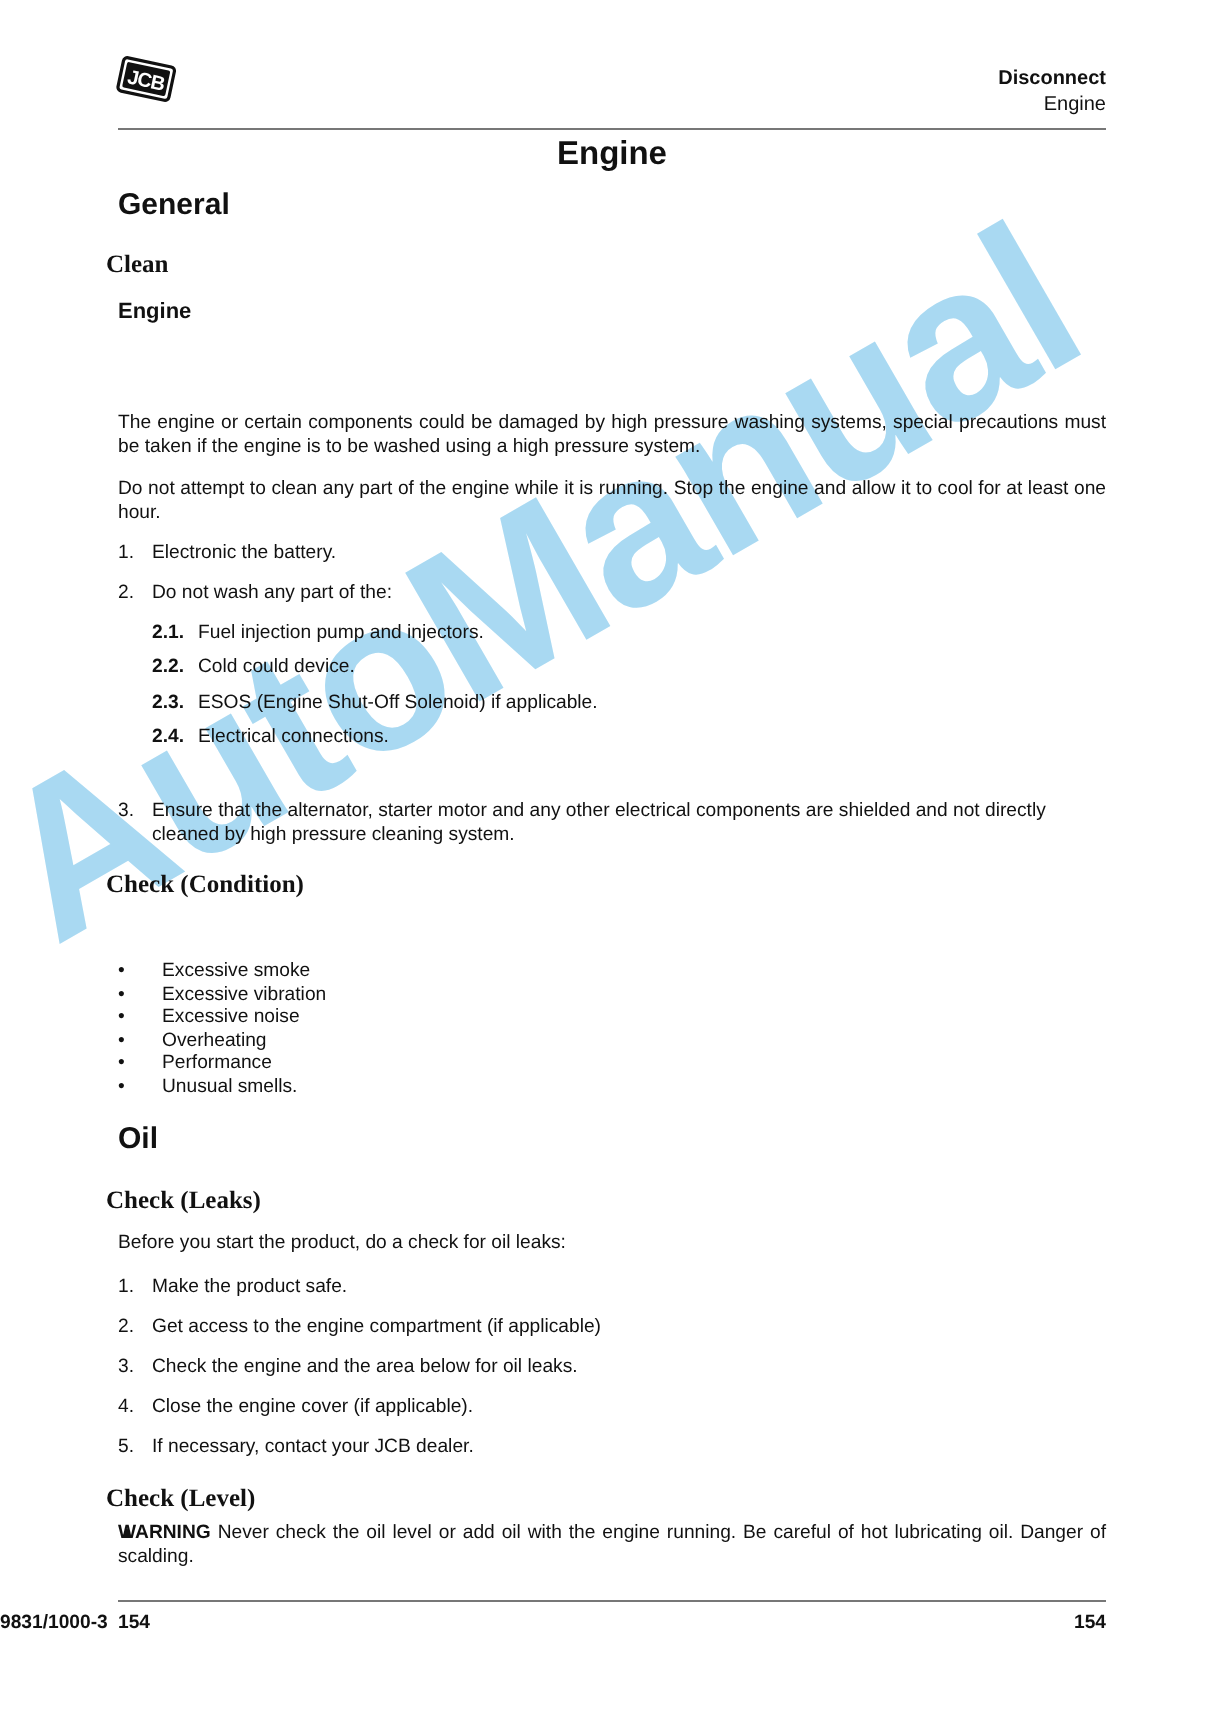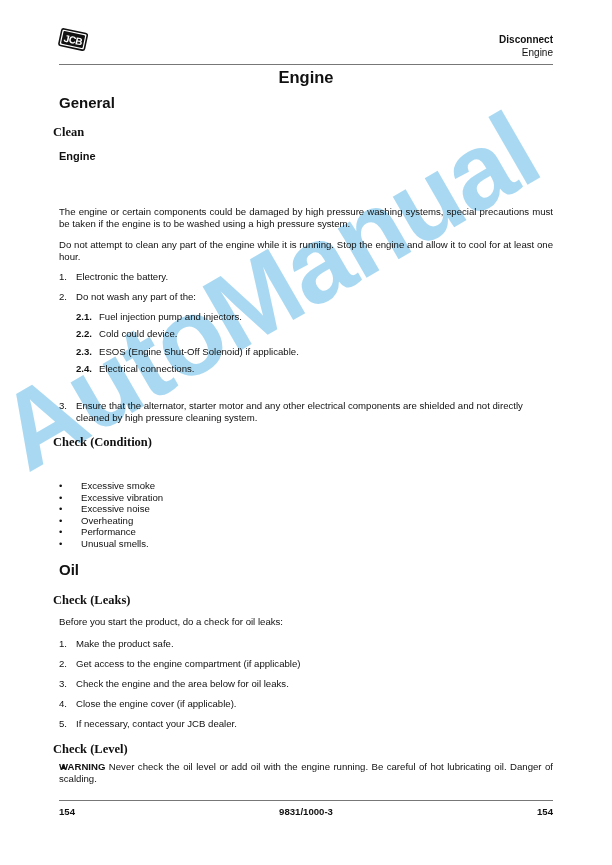--- a/index.html
+++ b/index.html
@@ -149,16 +149,16 @@
   </div>
 
   <div class="abs h2" style="top:742px">Check (Level)</div>
   <div class="abs warn" style="top:761px">
     <span class="ic">▲</span>
     <span class="body"><b>WARNING</b><span> Never check the oil level or add oil with the engine running. Be careful of hot lubricating oil. Danger of scalding.</span></span>
   </div>
 
   <div class="abs rule" style="top:800px"></div>
   <div class="abs foot" style="left:59px">154</div>
-  <div class="abs foot" style="left:0; width:612px; text-align:center">9831/1000-3</div>
+  <div class="abs foot" style="left:0; width:612px; text-align:left">9831/1000-3</div>
   <div class="abs foot" style="right:59px">154</div>
 
 </div>
 
 </body></html>

